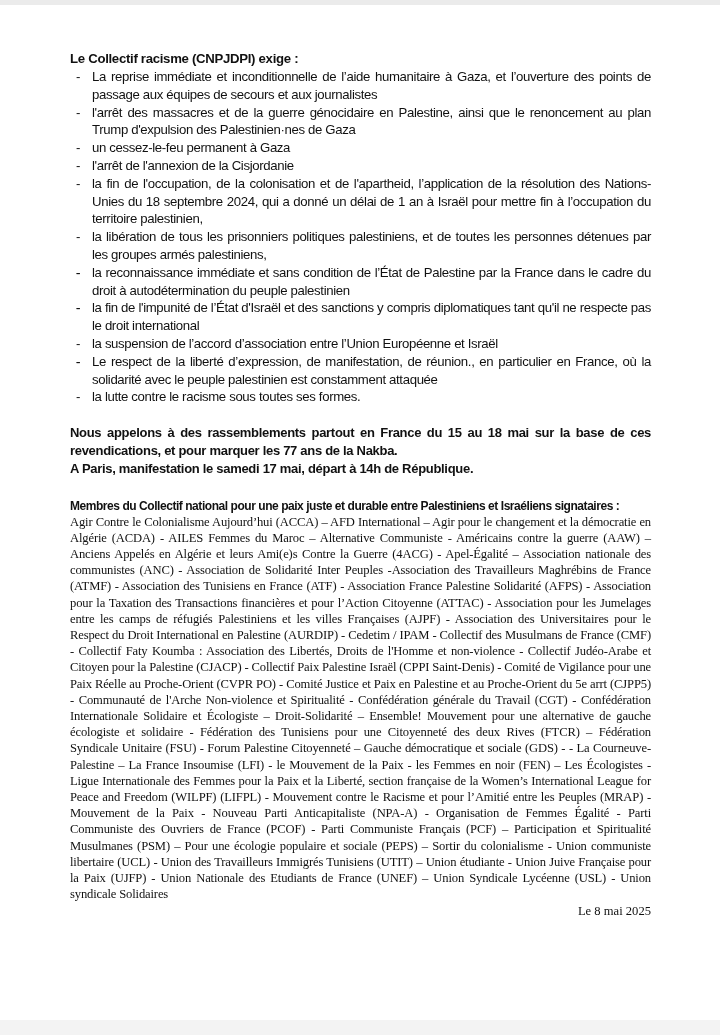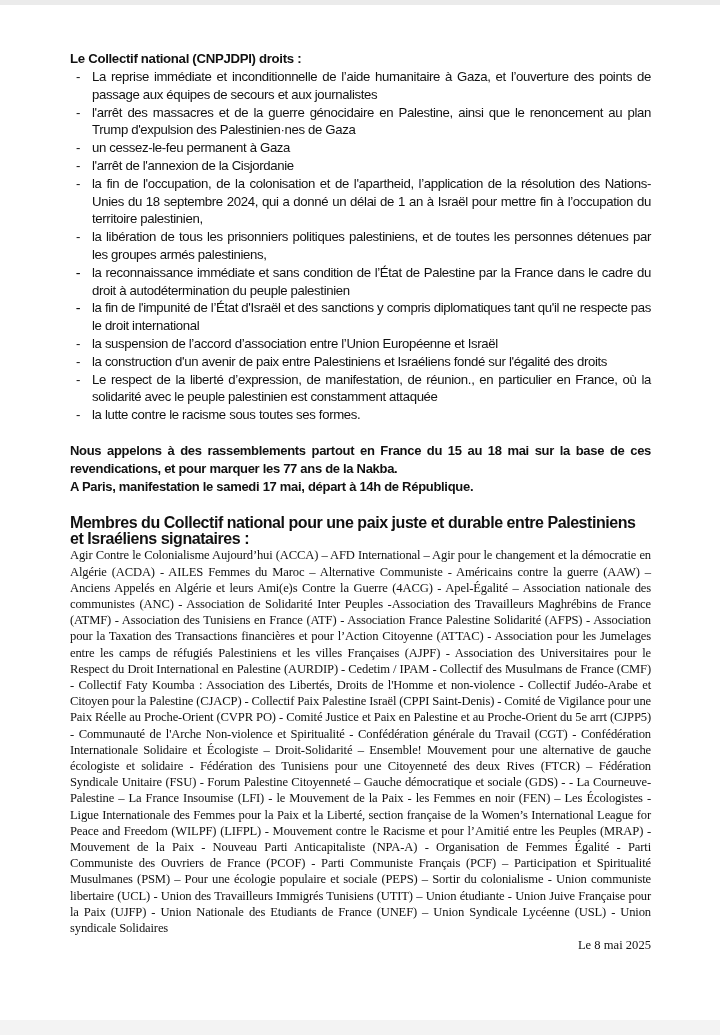--- a/index.html
+++ b/index.html
@@ -14,45 +14,45 @@
   .heading { font-family: "Liberation Sans", sans-serif; font-weight: bold; font-size: 13.2px; line-height: 18px; letter-spacing: -0.3px; margin: 0; }
   ul.demands { list-style: none; margin: 0; padding: 0; }
   ul.demands li {
     position: relative; padding-left: 22px;
     font-family: "Liberation Sans", sans-serif; font-size: 13.2px; line-height: 17.8px;
     text-align: justify; letter-spacing: -0.35px;
   }
   ul.demands li .dash { position: absolute; left: 6px; top: 0; }
   .call { margin-top: 18px; font-family: "Liberation Sans", sans-serif; font-weight: bold; font-size: 13px; line-height: 17.8px; text-align: justify; letter-spacing: -0.3px; }
   .call p { margin: 0; }
-  .members-title { margin-top: 20px; font-family: "Liberation Sans", sans-serif; font-weight: bold; font-size: 16px; line-height: 16px; letter-spacing: -0.45px; }
+  .members-title { margin-top: 20px; font-family: "Liberation Sans", sans-serif; font-weight: bold; font-size: 12px; line-height: 16px; letter-spacing: -0.45px; }
   .members-list { font-family: "Liberation Serif", serif; font-size: 12.6px; line-height: 16.2px; text-align: justify; letter-spacing: -0.15px; }
   .date { font-family: "Liberation Serif", serif; font-size: 12.6px; line-height: 16px; text-align: right; margin-top: 1px; }
 </style>
 </head>
 <body>
 
 <div class="top-strip"></div>
 
 <div class="page">
-  <p class="heading">Le Collectif national (CNPJDPI) droits :</p>
+  <p class="heading">Le Collectif racisme (CNPJDPI) exige :</p>
 
   <ul class="demands">
     <li><span class="dash">-</span><span>La reprise immédiate et inconditionnelle de l’aide humanitaire à Gaza, et l’ouverture des points de passage aux équipes de secours et aux journalistes</span></li>
     <li><span class="dash">-</span><span>l'arrêt des massacres et de la guerre génocidaire en Palestine, ainsi que le renoncement au plan Trump d'expulsion des Palestinien·nes de Gaza</span></li>
     <li><span class="dash">-</span><span>un cessez-le-feu permanent à Gaza</span></li>
     <li><span class="dash">-</span><span>l'arrêt de l'annexion de la Cisjordanie</span></li>
     <li><span class="dash">-</span><span>la fin de l'occupation, de la colonisation et de l'apartheid, l’application de la résolution des Nations-Unies du 18 septembre 2024, qui a donné un délai de 1 an à Israël pour mettre fin à l’occupation du territoire palestinien,</span></li>
     <li><span class="dash">-</span><span>la libération de tous les prisonniers politiques palestiniens, et de toutes les personnes détenues par les groupes armés palestiniens,</span></li>
     <li><span class="dash">-</span></li>
     <li><span class="dash">-</span><span>la reconnaissance immédiate et sans condition de l’État de Palestine par la France dans le cadre du droit à autodétermination du peuple palestinien</span></li>
     <li><span class="dash">-</span></li>
     <li><span class="dash">-</span><span>la fin de l'impunité de l’État d'Israël et des sanctions y compris diplomatiques tant qu'il ne respecte pas le droit international</span></li>
     <li><span class="dash">-</span><span>la suspension de l’accord d’association entre l’Union Européenne et Israël</span></li>
-    <li><span class="dash">-</span><span>la construction d'un avenir de paix entre Palestiniens et Israéliens fondé sur l'égalité des droits</span></li>
+    <li><span class="dash">-</span></li>
     <li><span class="dash">-</span><span>Le respect de la liberté d’expression, de manifestation, de réunion., en particulier en France, où la solidarité avec le peuple palestinien est constamment attaquée</span></li>
     <li><span class="dash">-</span><span>la lutte contre le racisme sous toutes ses formes.</span></li>
   </ul>
 
   <div class="call">
     <p>Nous appelons à des rassemblements partout en France du 15 au 18 mai sur la base de ces revendications, et pour marquer les 77 ans de la Nakba.</p>
     <p>A Paris, manifestation le samedi 17 mai, départ à 14h de République.</p>
   </div>
 
   <div class="members-title">Membres du Collectif national pour une paix juste et durable entre Palestiniens et Israéliens signataires :</div>

